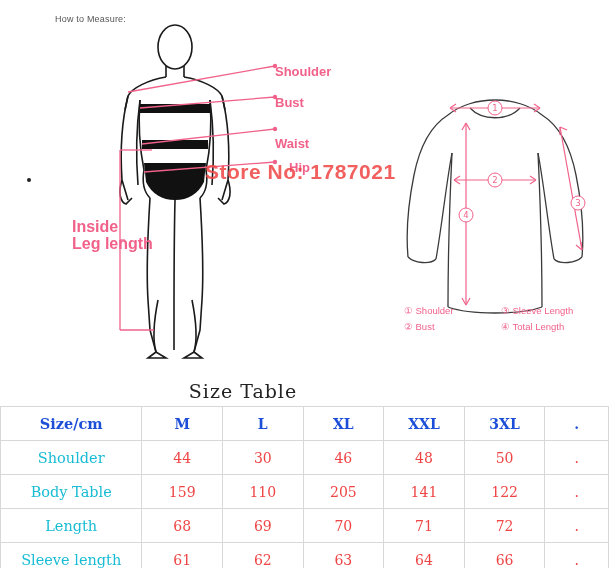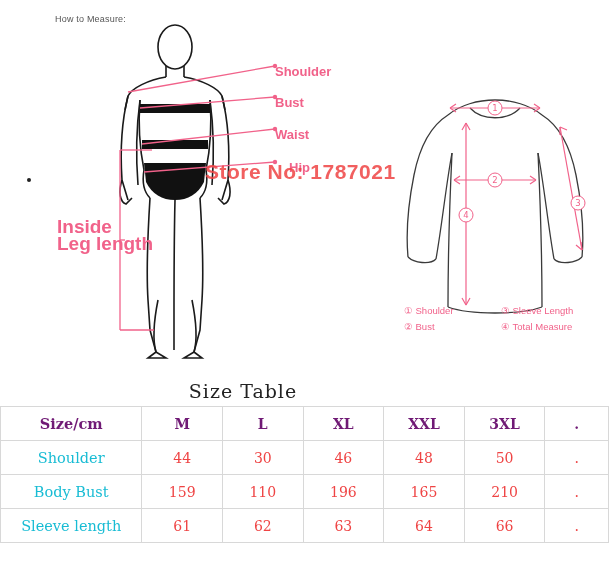--- a/index.html
+++ b/index.html
@@ -63,26 +63,26 @@
   
   .lbl {
     position: absolute;
     color: #f1628a;
     font-size: 13px;
     font-weight: bold;
     white-space: nowrap;
   }
   .lbl-shoulder { left: 275px; top: 64px; }
   .lbl-bust { left: 275px; top: 95px; }
-  .lbl-waist { left: 275px; top: 127px; }
+  .lbl-waist { left: 275px; top: 136px; }
   .lbl-hip { left: 289px; top: 160px; }
   .lbl-inside {
-    left: 57px;
+    left: 72px;
     top: 218px;
-    font-size: 19px;
+    font-size: 16px;
     line-height: 17px;
     white-space: normal;
     width: 100px;
   }
 
   
   .legend {
     position: absolute;
     left: 404px;
     top: 305px;
@@ -130,21 +130,21 @@
     font-size: 14px;
     color: #ef4444;
   }
   table.size-table tr td:first-child {
     width: 139px;
     color: #e8456f;
     font-size: 14.5px;
     text-align: center;
   }
   table.size-table tr:first-child td {
-    color: #701a75;
+    color: #1d4ed8;
     font-weight: bold;
   }
   table.size-table tr:first-child td:first-child {
     font-weight: bold;
   }
   .cyan { color: #18bcd4 !important; }
   .col-w { width: 78px; }
   .col-last { width: 61px; }
 
   svg { display: block; }
@@ -291,21 +291,21 @@
           <span>Sleeve Length</span>
         </div>
       </div>
       <div class="legend-row">
         <div class="legend-cell">
           <span>②</span>
           <span>Bust</span>
         </div>
         <div class="legend-cell">
           <span>④</span>
-          <span>Total Measure</span>
+          <span>Total Length</span>
         </div>
       </div>
     </div>
   </div>
 
   <div class="size-title">Size Table</div>
 
   <table class="size-table">
     <tbody>
         <tr>
@@ -320,26 +320,35 @@
     <tr>
       <td class="cyan">Shoulder</td>
       <td>44</td>
       <td>30</td>
       <td>46</td>
       <td>48</td>
       <td>50</td>
       <td>.</td>
     </tr>
     <tr>
-      <td class="cyan">Body Bust</td>
+      <td class="cyan">Body Table</td>
       <td>159</td>
       <td>110</td>
-      <td>196</td>
-      <td>165</td>
-      <td>210</td>
+      <td>205</td>
+      <td>141</td>
+      <td>122</td>
+      <td>.</td>
+    </tr>
+    <tr>
+      <td class="cyan">Length</td>
+      <td>68</td>
+      <td>69</td>
+      <td>70</td>
+      <td>71</td>
+      <td>72</td>
       <td>.</td>
     </tr>
     <tr>
       <td class="cyan">Sleeve length</td>
       <td>61</td>
       <td>62</td>
       <td>63</td>
       <td>64</td>
       <td>66</td>
       <td>.</td>

